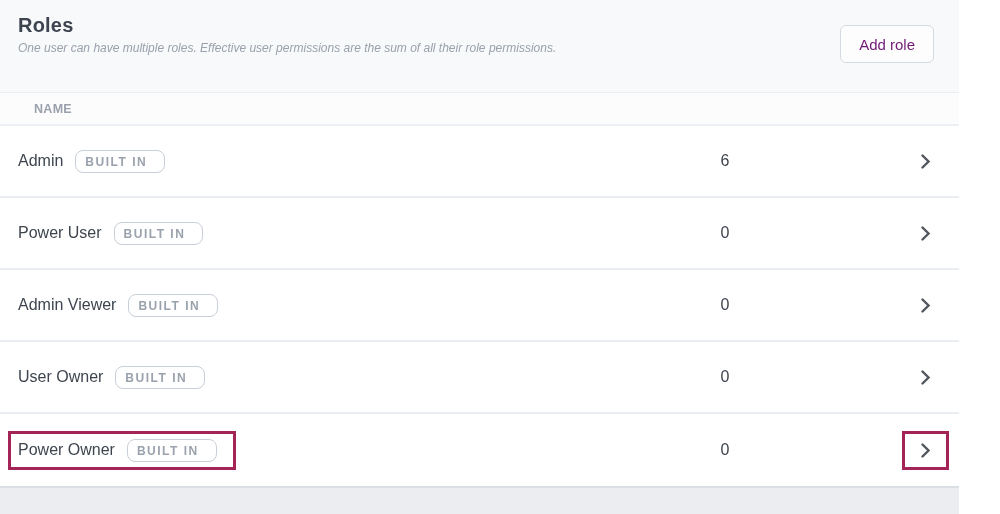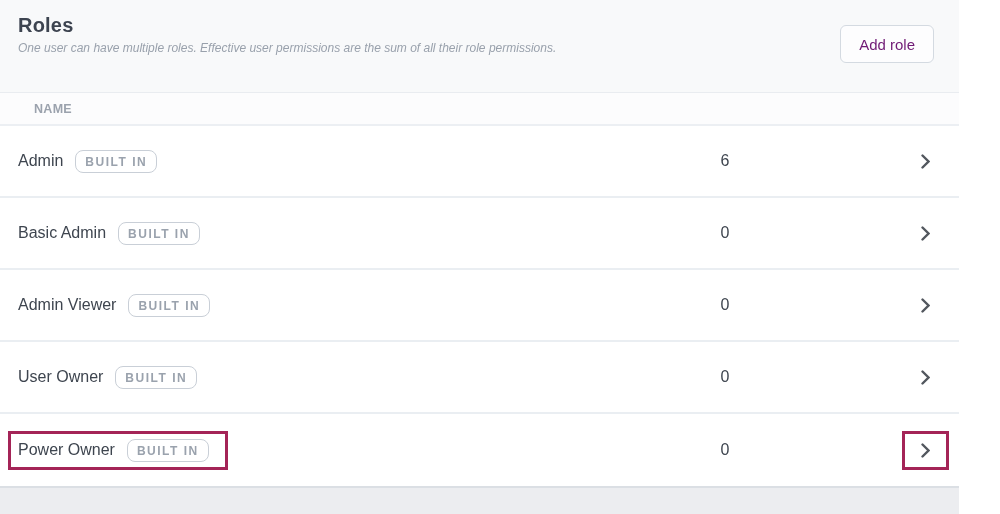--- a/index.html
+++ b/index.html
@@ -87,21 +87,21 @@
     white-space: nowrap;
   }
   .badge {
     display: inline-block;
     font-size: 12px;
     font-weight: 700;
     letter-spacing: 1.5px;
     color: #9aa2ad;
     border: 1.5px solid #c9cfd7;
     border-radius: 8px;
-    padding: 4px 9px 3px 9px;
+    padding: 4px 17px 3px 9px;
     white-space: nowrap;
   }
   .cell-users {
     text-align: center;
     font-size: 16px;
     color: #3e454f;
   }
   .cell-chevron {
     display: flex;
     justify-content: flex-end;
@@ -157,21 +157,21 @@
             <polyline points="1.5,1.5 7.5,7.5 1.5,13.5" fill="none" stroke="#52575e" stroke-width="2.4" stroke-linecap="round" stroke-linejoin="miter"></polyline>
           </svg>
         </span>
       </span>
     </div>
   </div>
 
   <div class="grid-row row">
     <div class="cell-name">
       <span class="name-group">
-        <span class="role-name">Basic Admin</span>
+        <span class="role-name">Power User</span>
         <span class="badge">BUILT IN</span>
       </span>
     </div>
     <div class="cell-users">0</div>
     <div class="cell-chevron">
       <span class="chevron-wrap">
         <span>
           <svg width="9" height="15" viewBox="0 0 9 15">
             <polyline points="1.5,1.5 7.5,7.5 1.5,13.5" fill="none" stroke="#52575e" stroke-width="2.4" stroke-linecap="round" stroke-linejoin="miter"></polyline>
           </svg>

